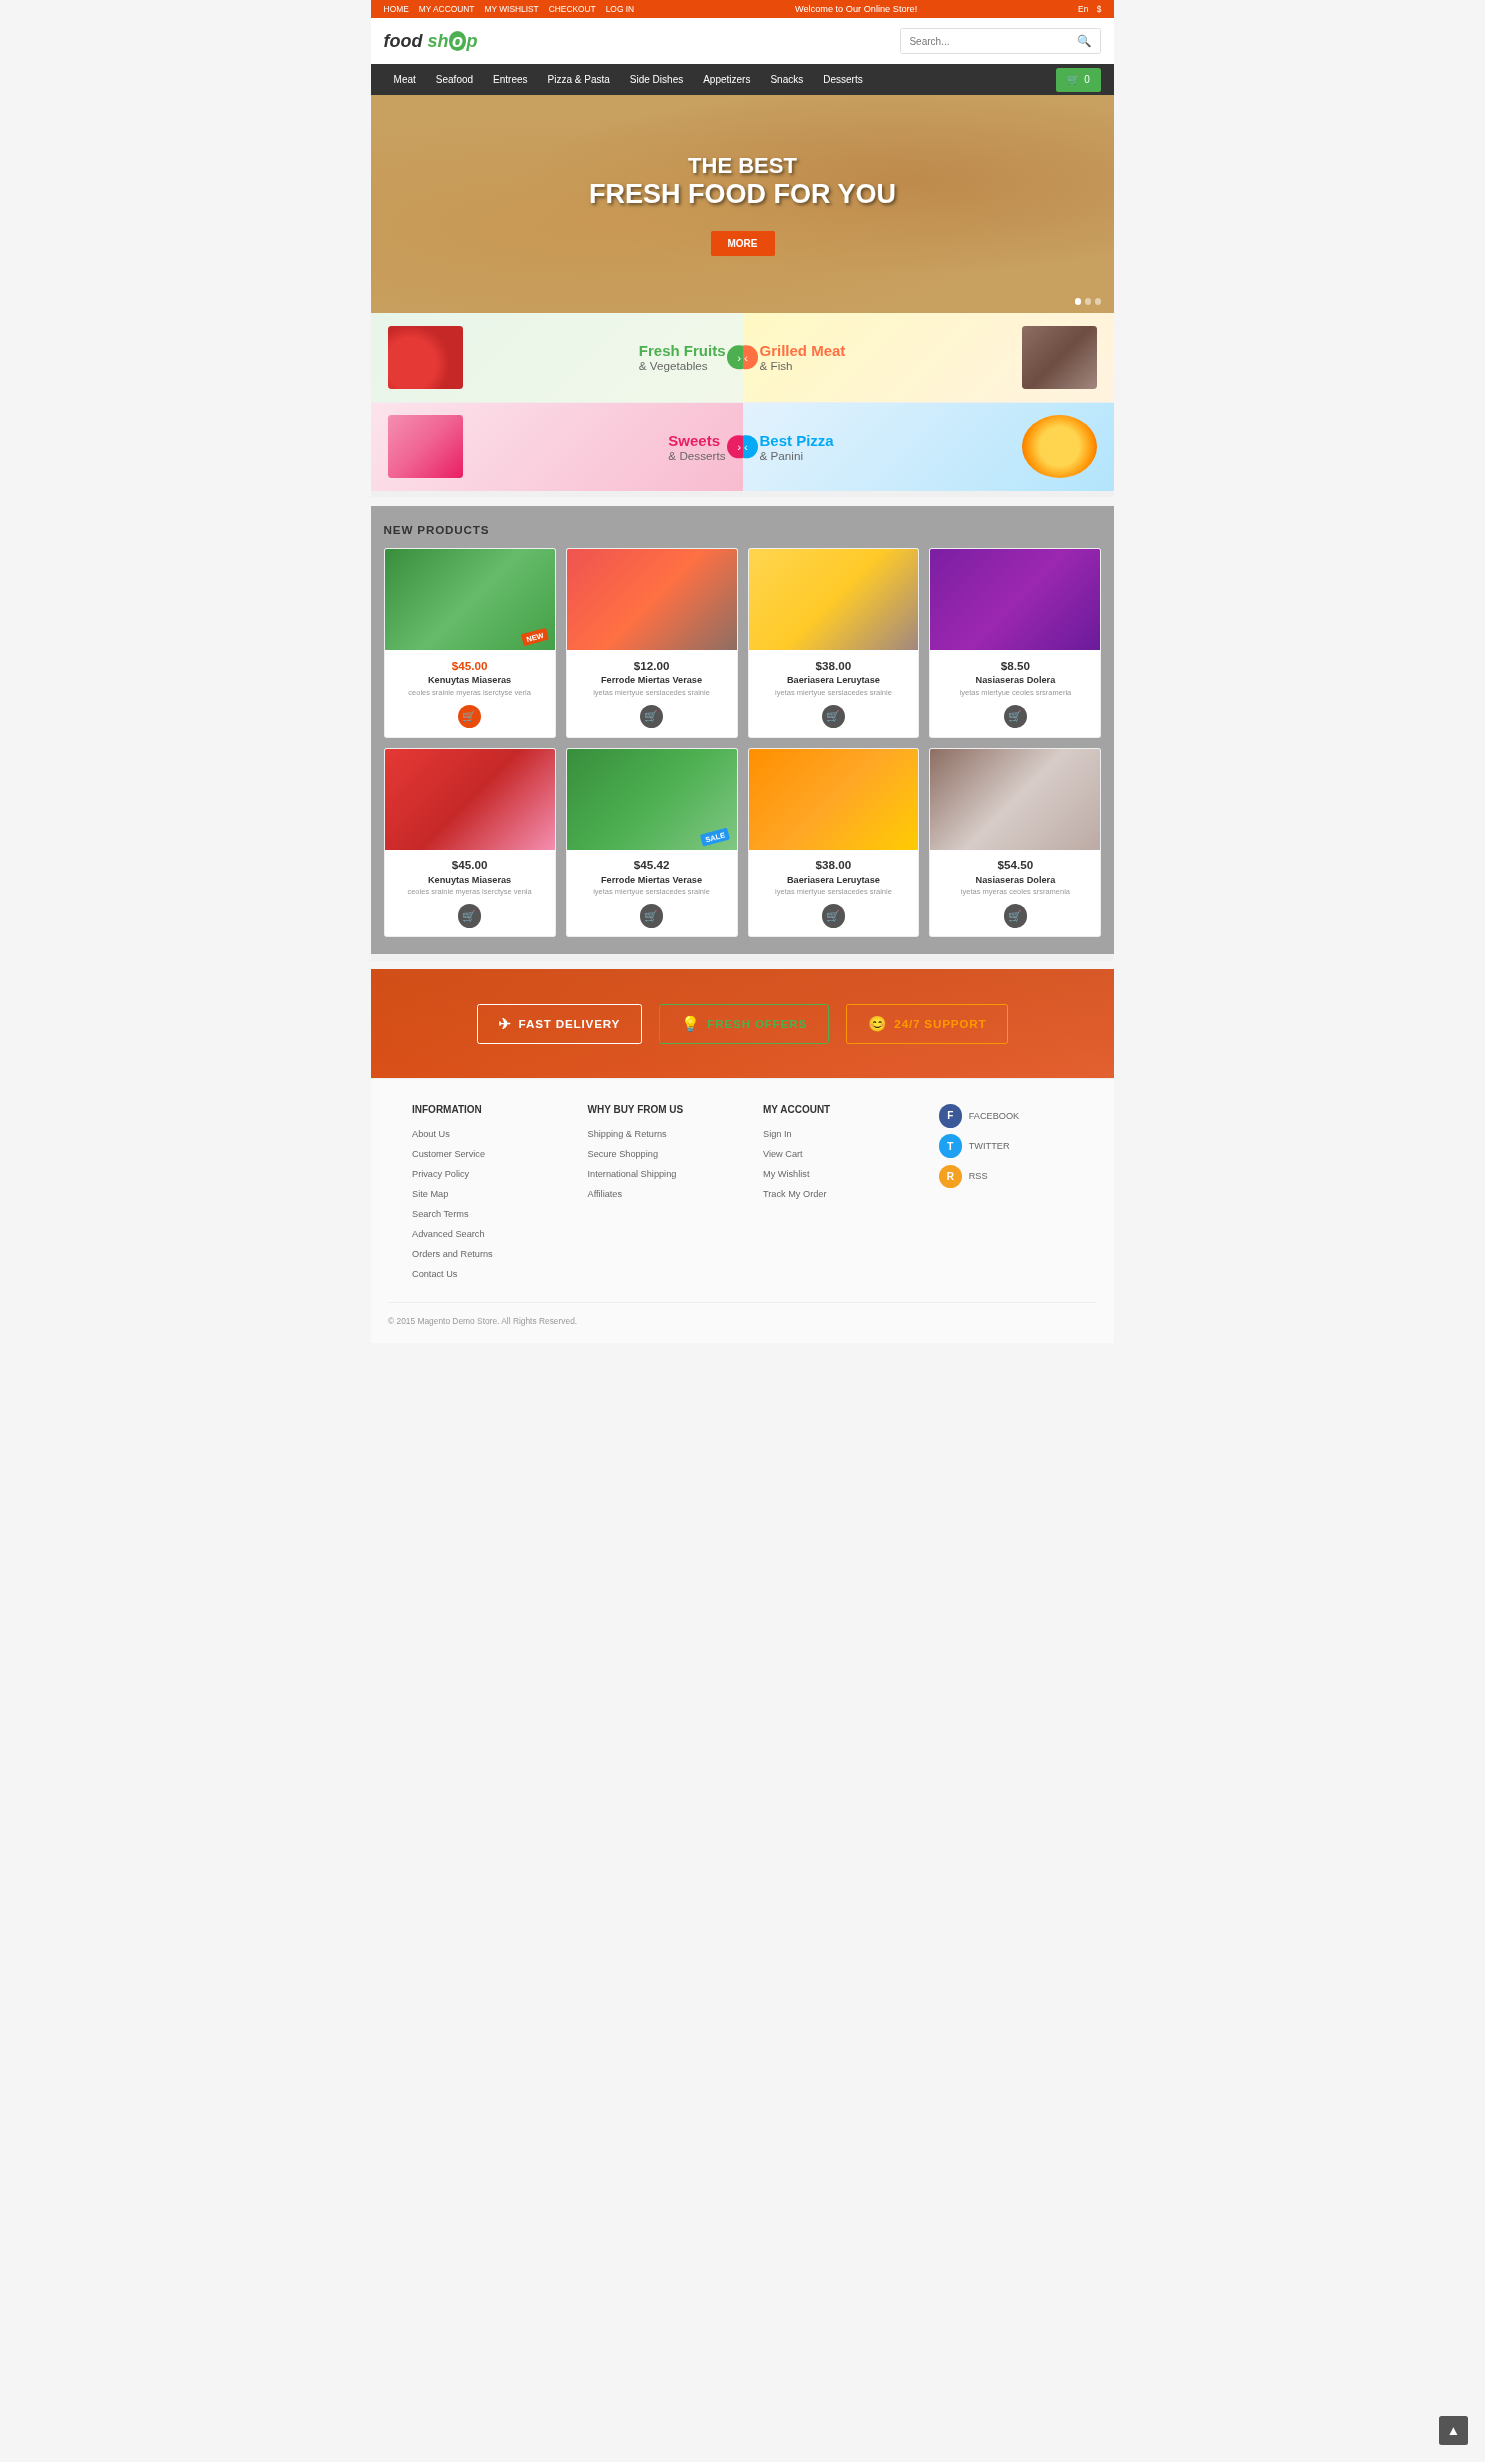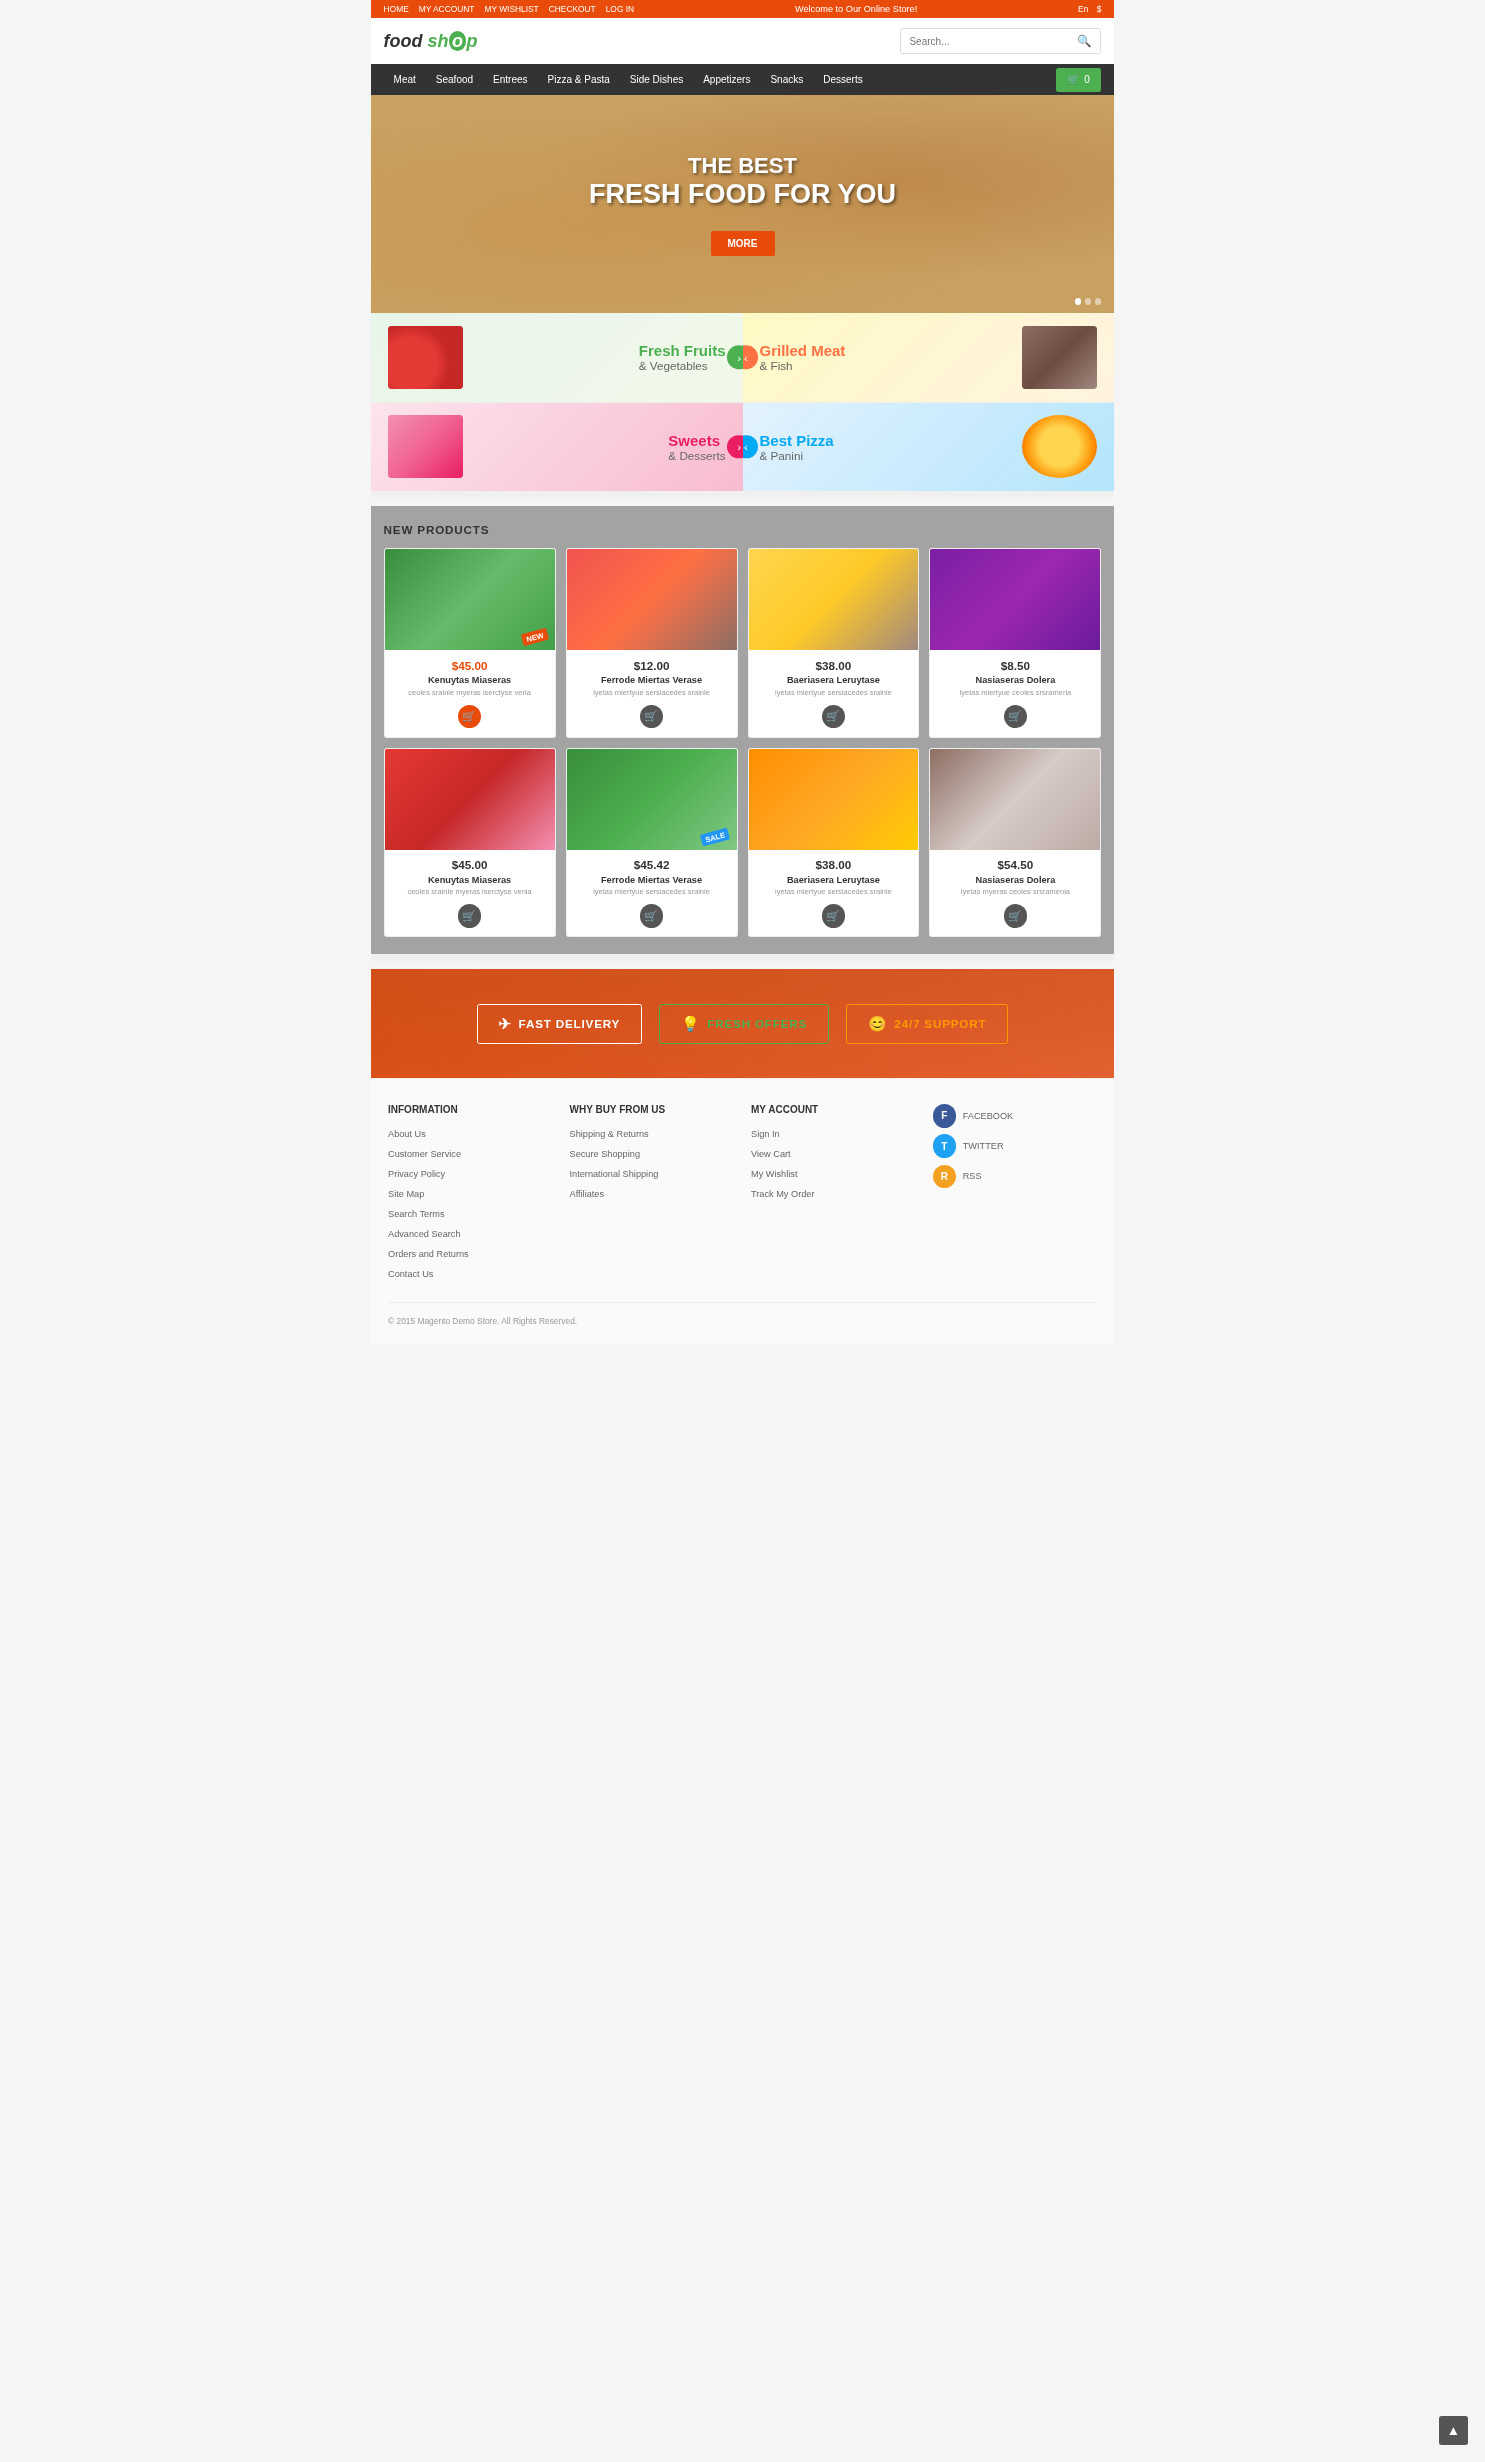--- a/index.html
+++ b/index.html
@@ -341,20 +341,21 @@
     .footer {
       background: #fafafa;
       padding: 25px 17px 17px;
       border-top: 0.8px solid #eee;
     }
     .footer-grid {
       display: grid;
       grid-template-columns: 1fr 1fr 1fr 1fr;
       gap: 17px;
       margin-bottom: 17px;
+      margin-left: 24px;
     }
     .footer-col h4 {
       font-size: 10px;
       font-weight: bold;
       color: #333;
       margin-bottom: 10px;
       text-transform: uppercase;
     }
     .footer-col ul { list-style: none; }
     .footer-col ul li { margin-bottom: 5px; }

